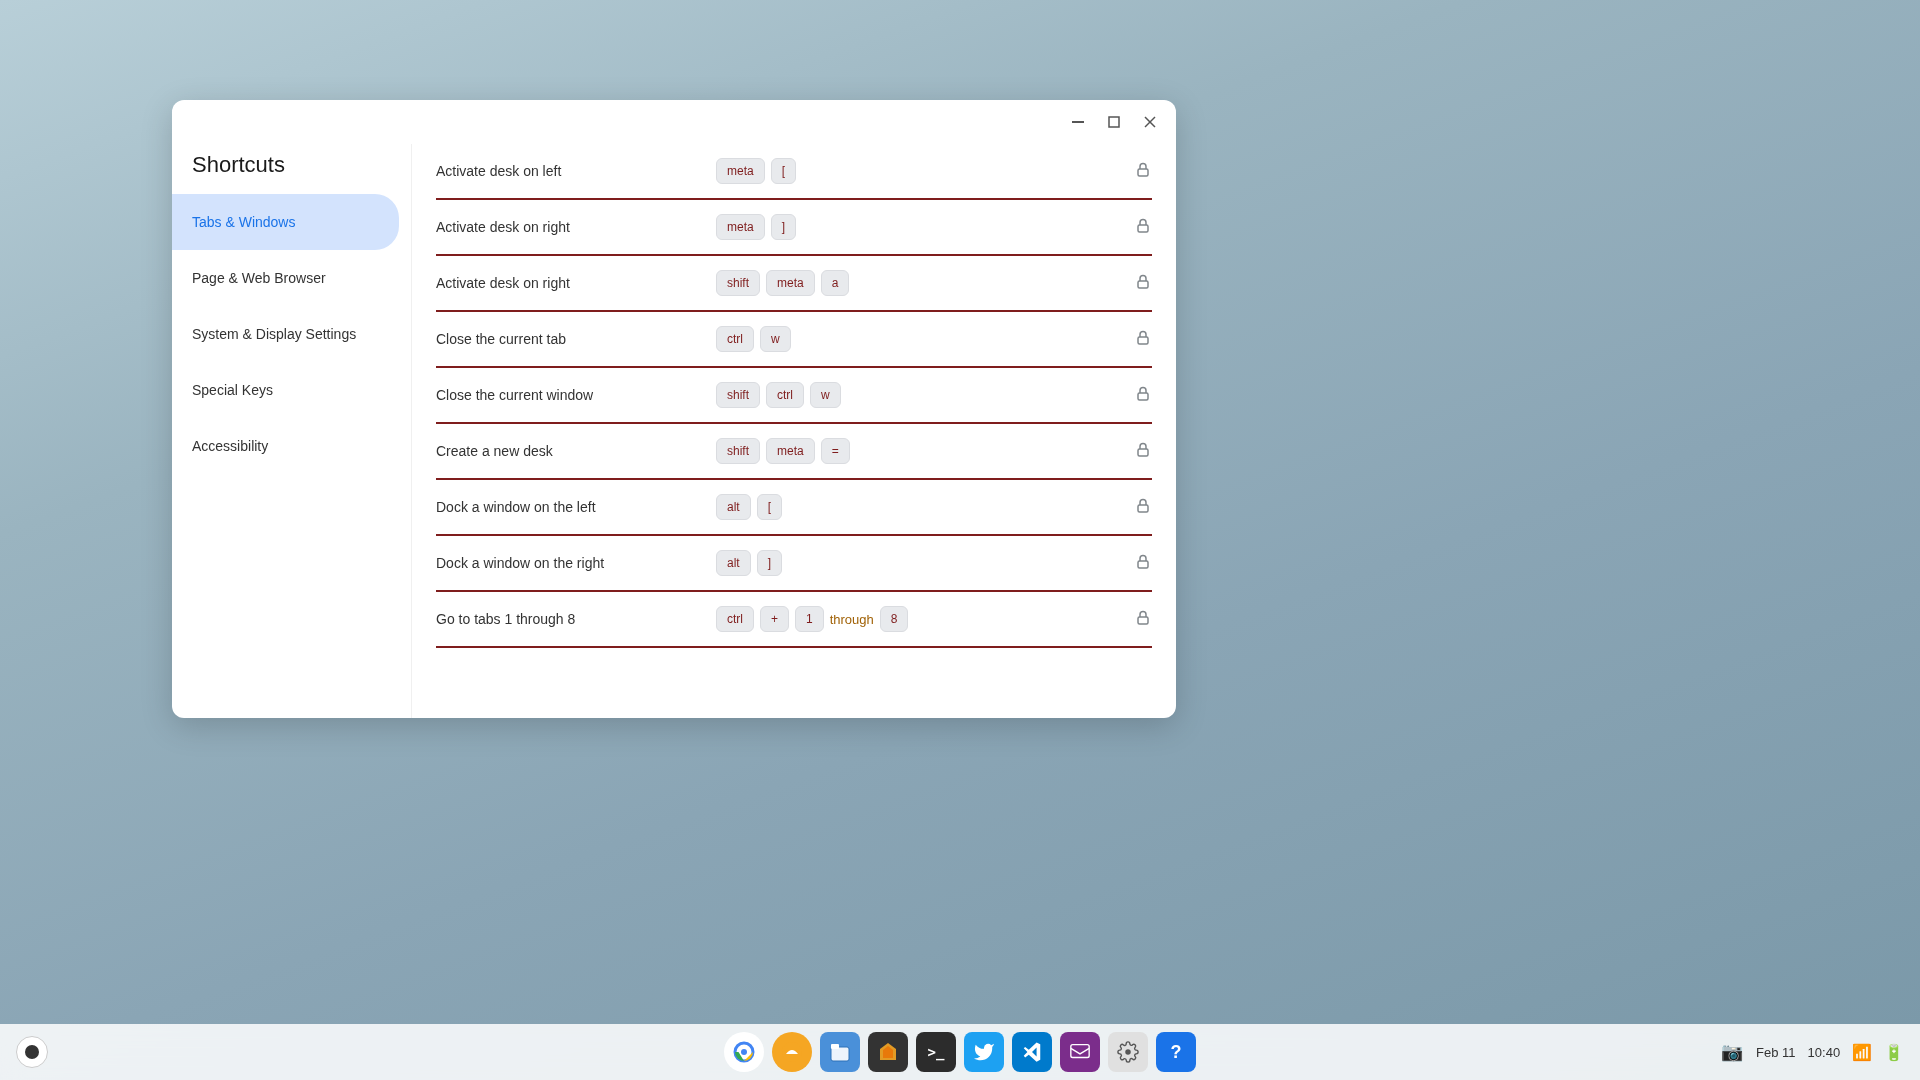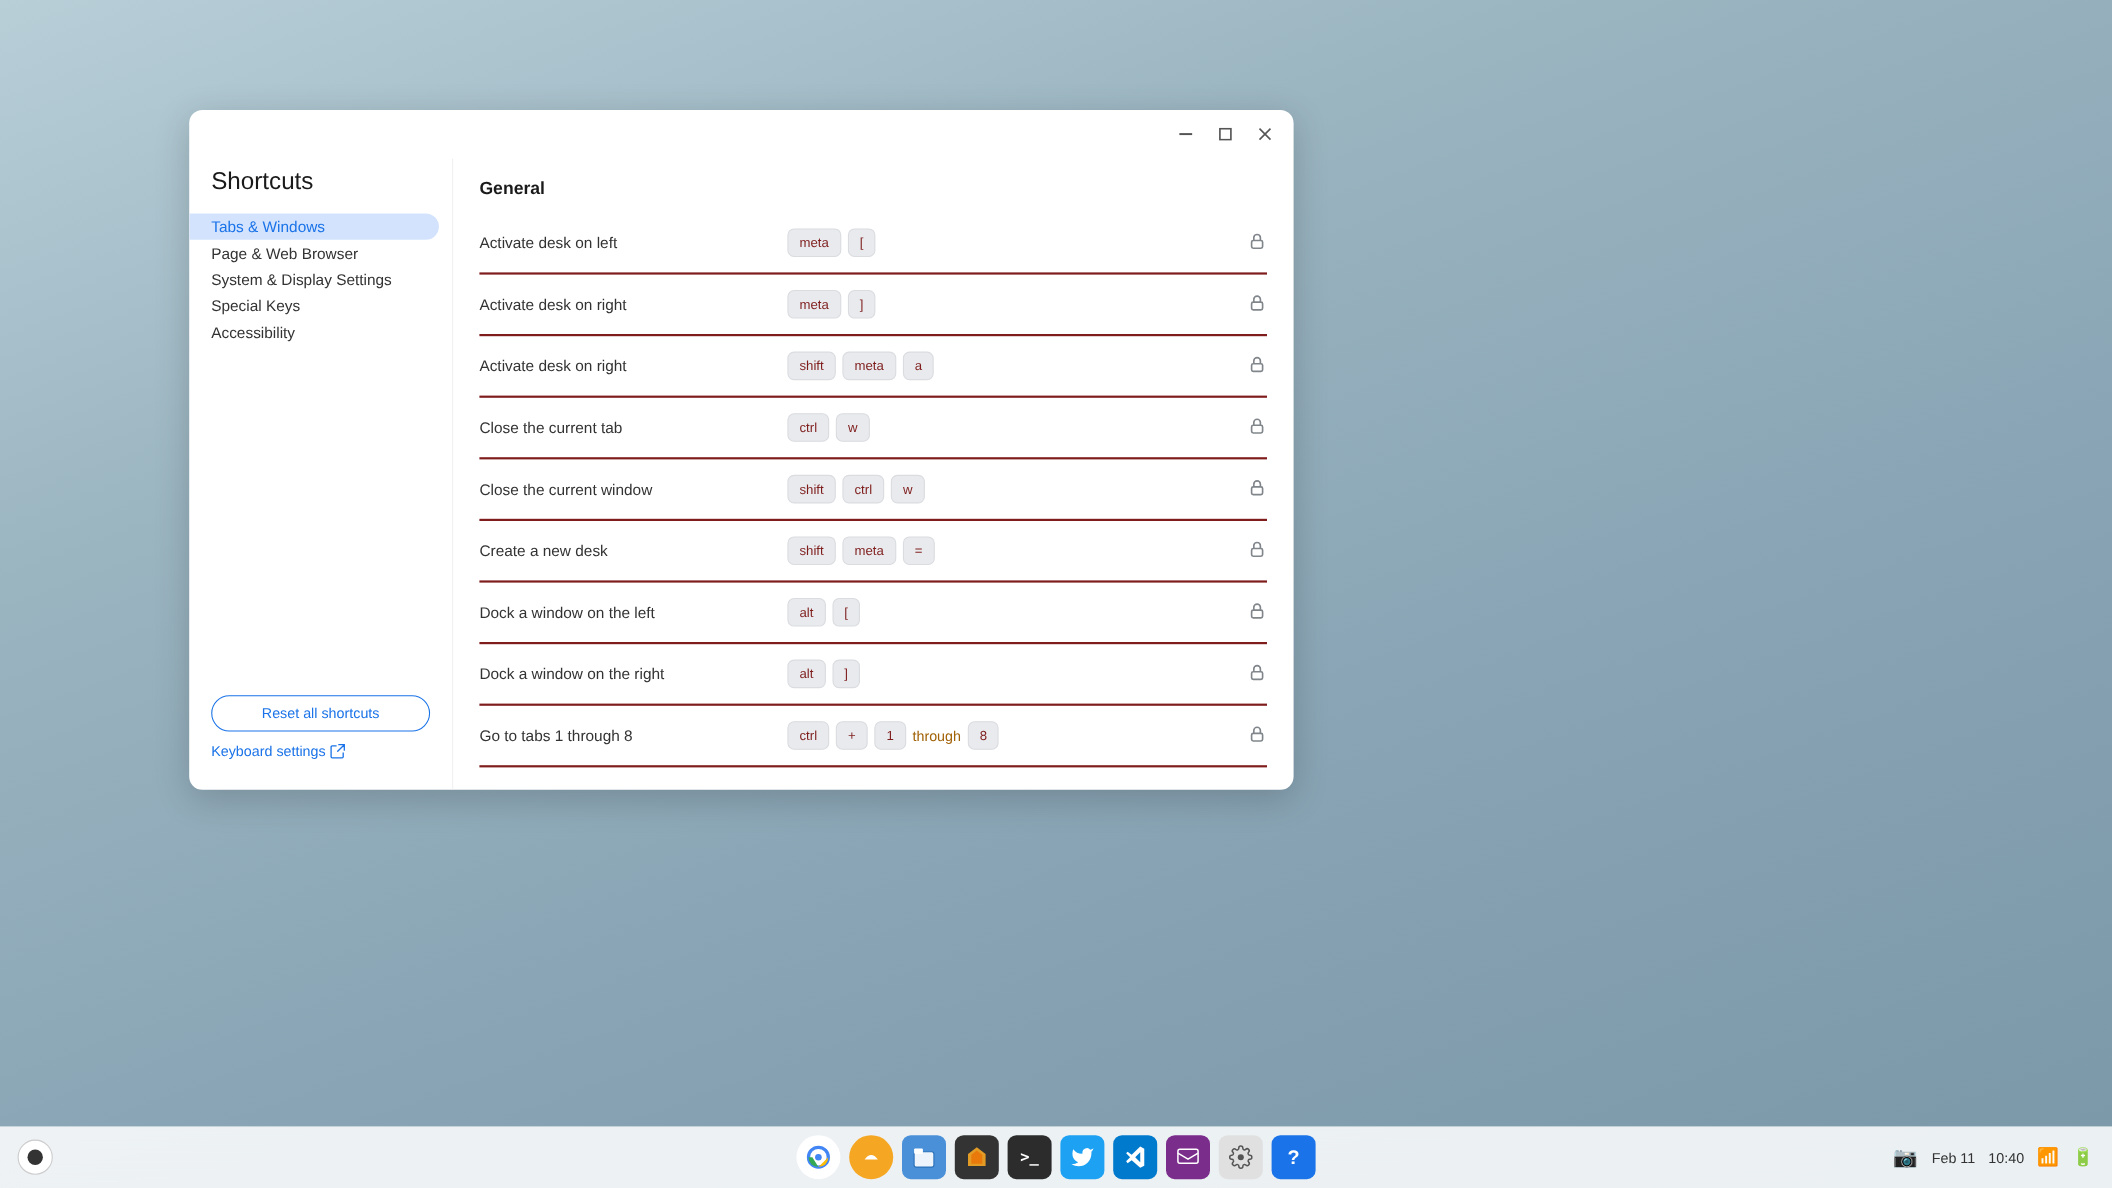--- a/index.html
+++ b/index.html
@@ -132,21 +132,21 @@
       font-weight: 500;
       color: #1a1a1a;
       padding: 8px 20px 16px 20px;
     }
     .sidebar-nav {
       flex: 1;
       display: flex;
       flex-direction: column;
     }
     .nav-item {
-      padding: 4px 20px;
+      padding: 20px 20px;
       font-size: 14px;
       color: #333;
       cursor: pointer;
       border-radius: 0 24px 24px 0;
       margin-right: 12px;
       transition: background 0.15s;
     }
     .nav-item.active {
       background: #d3e3fd;
       color: #1a73e8;
@@ -262,34 +262,23 @@
 
     <div class="sidebar">
       <div class="sidebar-title">Shortcuts</div>
       <nav class="sidebar-nav">
         <div class="nav-item active">Tabs &amp; Windows</div>
         <div class="nav-item">Page &amp; Web Browser</div>
         <div class="nav-item">System &amp; Display Settings</div>
         <div class="nav-item">Special Keys</div>
         <div class="nav-item">Accessibility</div>
       </nav>
-      <div class="sidebar-bottom">
-        <button class="reset-btn">Reset all shortcuts</button>
-        <a class="keyboard-settings-link">
-          <span>Keyboard settings</span>
-          <svg width="14" height="14" viewBox="0 0 14 14">
-            <path d="M6 2H2C1.45 2 1 2.45 1 3v9c0 .55.45 1 1 1h9c.55 0 1-.45 1-1V8" stroke="#1a73e8" stroke-width="1.2" fill="none"></path>
-            <path d="M8 1h5v5M13 1L7 7" stroke="#1a73e8" stroke-width="1.2" fill="none" stroke-linecap="round"></path>
-          </svg>
-        </a>
-      </div>
     </div>
 
     <div class="main-content">
-      <div class="section-title">General</div>
 
       <div class="shortcut-row">
         <span class="shortcut-label">Activate desk on left</span>
         <div class="shortcut-keys">
           <span class="key-badge">meta</span>
           <span class="key-badge">[</span>
         </div>
         <div class="shortcut-lock">
           <svg width="18" height="18" viewBox="0 0 18 18">
               <rect x="4" y="9" width="10" height="7" rx="1.5" fill="none" stroke="#80868b" stroke-width="1.5"></rect>

